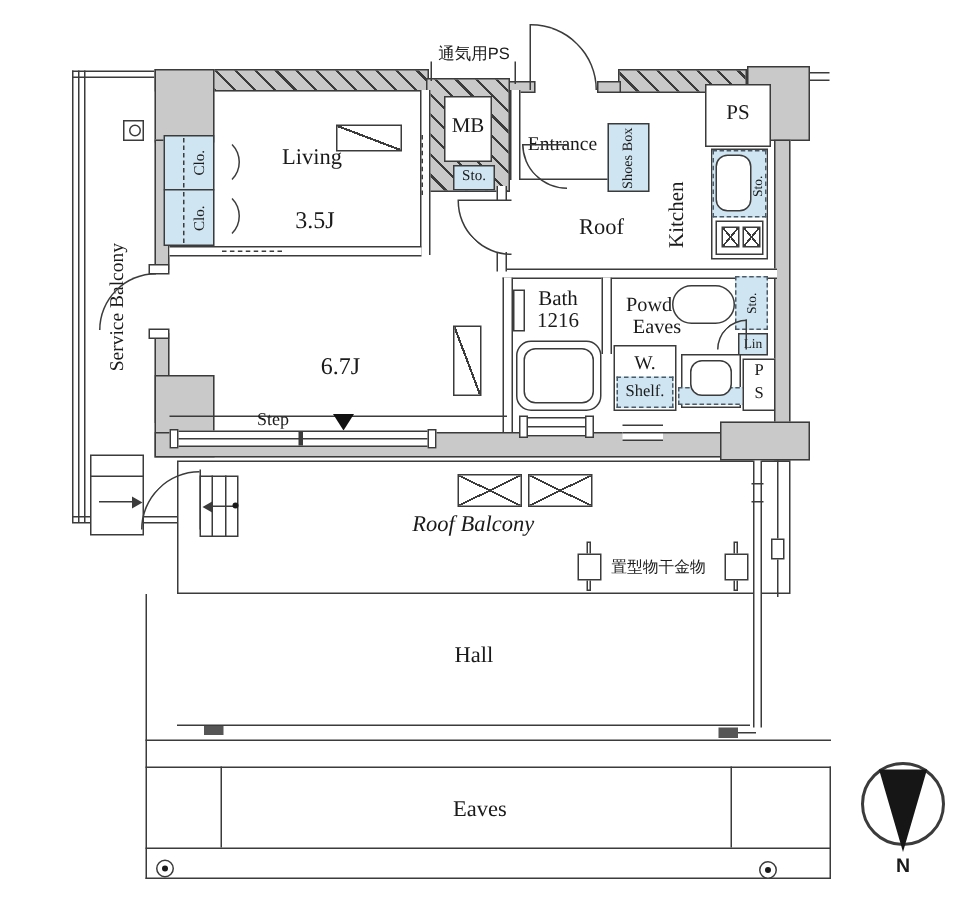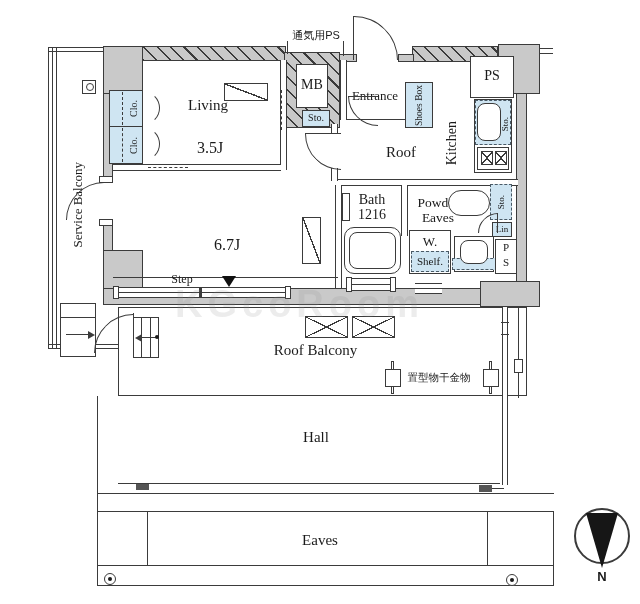--- a/index.html
+++ b/index.html
@@ -183,21 +183,21 @@
   <div class="win" style="left:116px;top:287px;width:172px;height:11px;"></div>
   <div class="solidbox" style="left:113px;top:286px;width:6px;height:13px;"></div>
   <div class="solidbox" style="left:285px;top:286px;width:6px;height:13px;"></div>
   <div class="line" style="left:199px;top:288px;width:3px;height:9px;"></div>
   <div class="win" style="left:349px;top:278px;width:44px;height:13px;"></div>
   <div class="solidbox" style="left:346px;top:277px;width:6px;height:15px;"></div>
   <div class="solidbox" style="left:390px;top:277px;width:6px;height:15px;"></div>
   <div class="win" style="left:415px;top:283px;width:27px;height:11px;"></div>
 
   <div class="abs" style="left:118px;top:307px;width:409px;height:89px;border:1.2px solid #3b3b3b;box-sizing:border-box;"></div>
-  <div class="label" style="left:258px;top:342px;width:115px;font-size:15px;">Roof Balcony</div>
+  <div class="label" style="left:258px;top:342px;width:115px;font-size:15px;font-style:italic;">Roof Balcony</div>
   <div class="xbox" style="left:305px;top:316px;width:43px;height:22px;"></div>
   <div class="xbox" style="left:352px;top:316px;width:43px;height:22px;"></div>
 
   <div class="line" style="left:391px;top:361px;width:3px;height:33px;background:#fff;border:1px solid #3b3b3b;box-sizing:border-box;"></div>
   <div class="solidbox" style="left:385px;top:369px;width:16px;height:18px;"></div>
   <div class="line" style="left:489px;top:361px;width:3px;height:33px;background:#fff;border:1px solid #3b3b3b;box-sizing:border-box;"></div>
   <div class="solidbox" style="left:483px;top:369px;width:16px;height:18px;"></div>
   <div class="label" style="left:402px;top:371px;width:74px;font-size:10.5px;font-family:'Liberation Sans',sans-serif;">置型物干金物</div>
 
   <div class="solidbox" style="left:60px;top:303px;width:36px;height:54px;"></div>
@@ -236,15 +236,14 @@
   <div class="label" style="left:292px;top:532px;width:56px;font-size:15px;">Eaves</div>
   <div class="circle" style="left:104px;top:573px;width:12px;height:12px;"></div>
   <div class="dot" style="left:108px;top:577px;width:4px;height:4px;"></div>
   <div class="circle" style="left:506px;top:574px;width:12px;height:12px;"></div>
   <div class="dot" style="left:510px;top:578px;width:4px;height:4px;"></div>
 
   <div class="circle" style="left:574px;top:508px;width:56px;height:56px;border-width:2px;background:transparent;"></div>
   <div class="abs" style="left:586px;top:513px;width:0;height:0;border-left:16px solid transparent;border-right:16px solid transparent;border-top:55px solid #161616;"></div>
   <div class="label sans" style="left:594px;top:569px;width:16px;font-size:13px;font-weight:bold;">N</div>
 
-  <div class="watermark" style="left:175px;top:283px;font-size:38px;">KGcoRoom</div>
 
 </div>
 
 </body></html>

